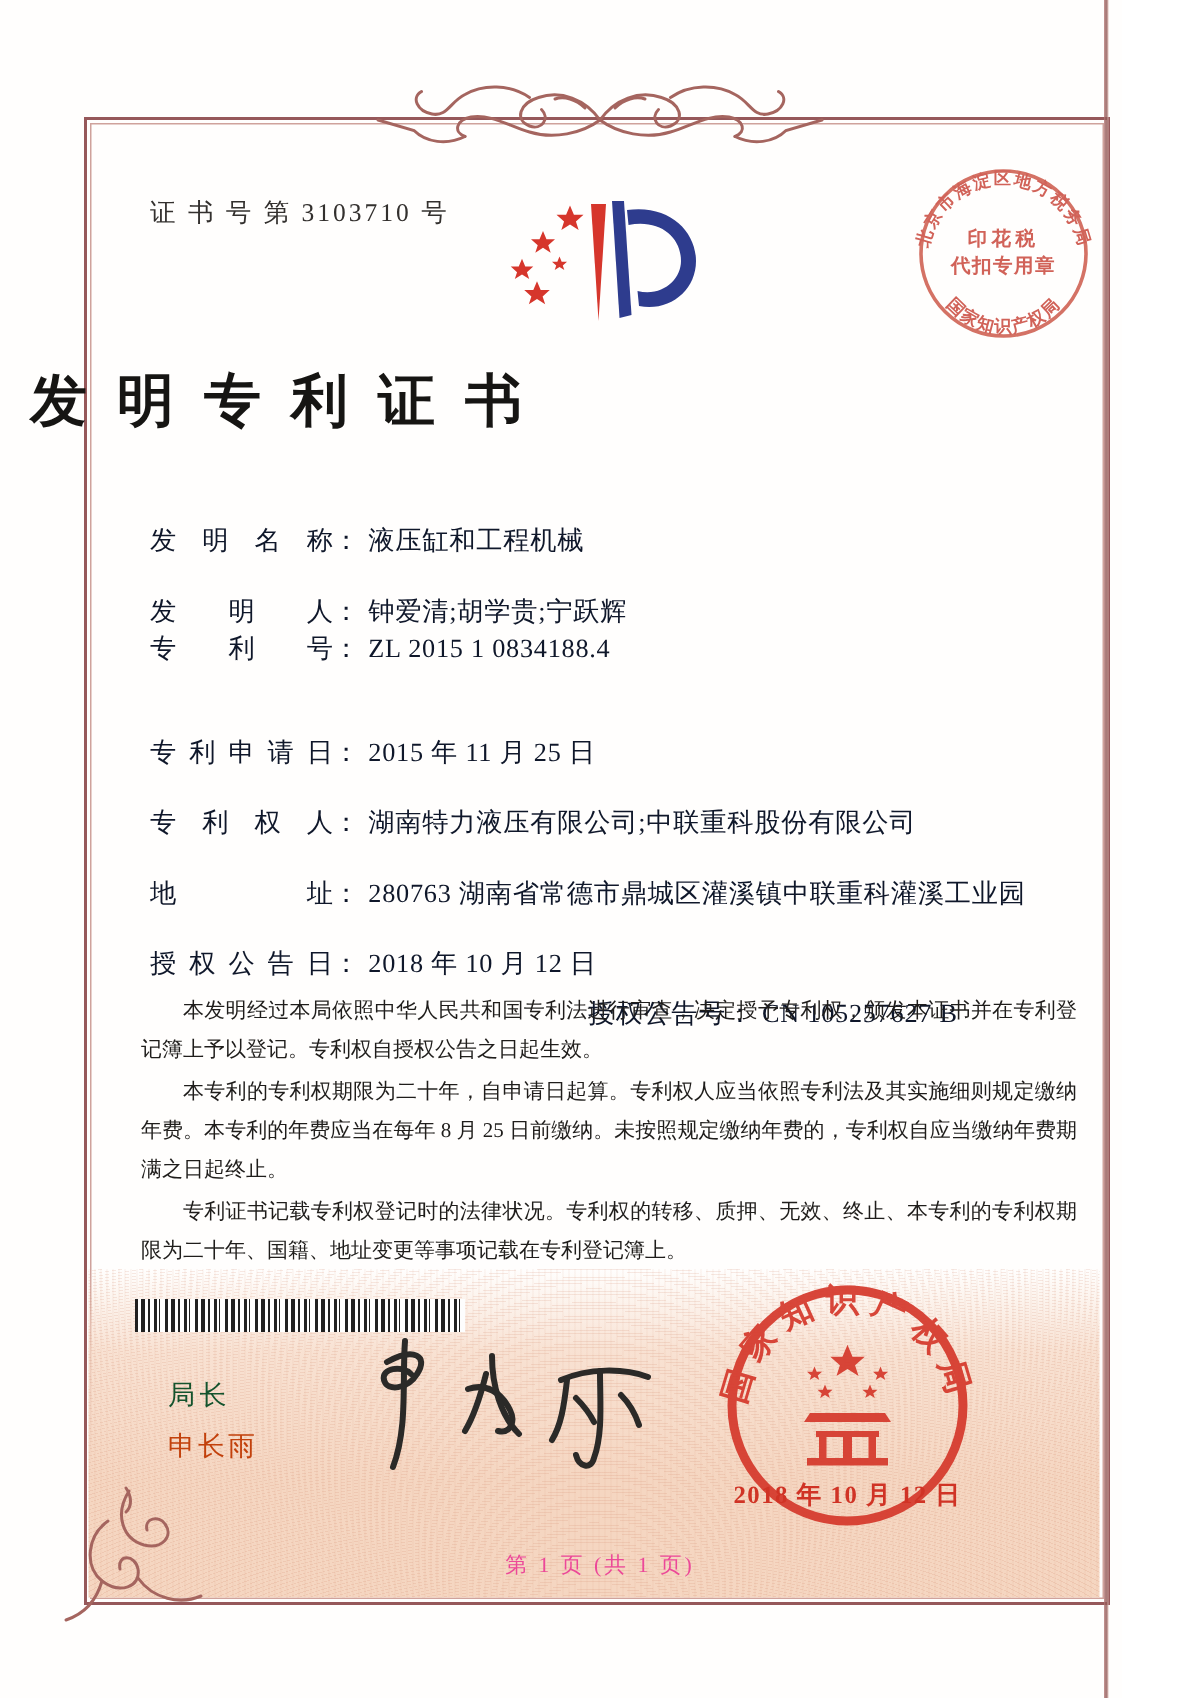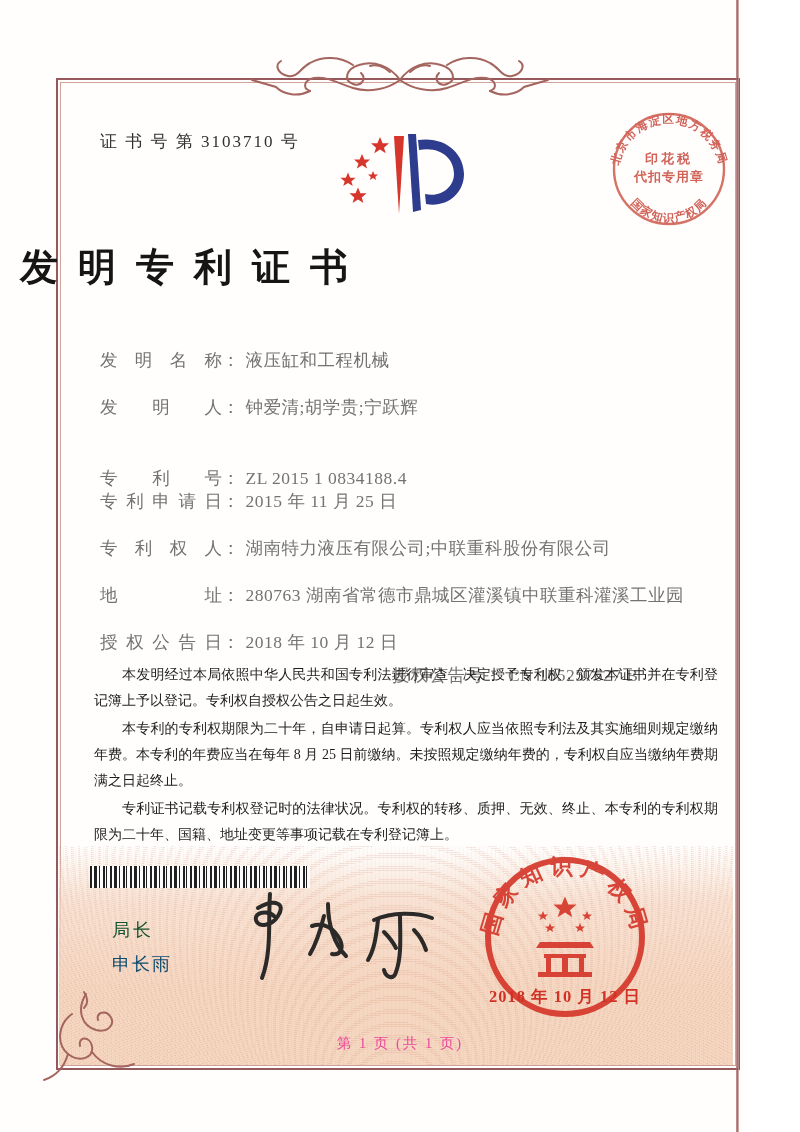--- a/index.html
+++ b/index.html
@@ -20,21 +20,21 @@
   .cert-no{position:absolute; left:100px; top:130px; font-size:17px;
     color:#33302e; letter-spacing:2px;}
   .logo{position:absolute; left:318px; top:132px; width:164px; height:108px;}
   .title{position:absolute; left:0; top:242px; width:800px; text-align:left;
     font-size:38px; font-weight:700; color:#161513; letter-spacing:20px;
     text-indent:20px;}
   
   .tax-seal{position:absolute; left:602px; top:102px; width:134px; height:134px; opacity:.85;}
   
   .field-row{position:absolute; left:100px; width:610px; font-size:17.5px;
-    color:#737373; white-space:nowrap;}
+    color:#0f172a; white-space:nowrap;}
   .flabel{display:inline-block; width:122px; text-align:justify; text-align-last:justify;
     vertical-align:bottom;}
   .fcolon{display:inline-block; margin-right:6px;}
   .fvalue{letter-spacing:.5px;}
   .pair2{position:absolute; left:292px; top:0;margin-top:33px;}
   
   .body-text{position:absolute; left:94px; top:662px; width:624px;
     font-size:14px; line-height:26px; color:#1f1d1b; text-align:justify;}
   .body-text p{margin:0 0 2px 0; text-indent:2em;}
   
@@ -49,21 +49,21 @@
   .barcode{position:absolute; left:90px; top:866px; width:220px; height:22px;
     background:repeating-linear-gradient(90deg,
       #202020 0 2px, #fdfdfd 2px 4px,
       #202020 4px 7px, #fdfdfd 7px 9px,
       #202020 9px 10px, #fdfdfd 10px 13px,
       #202020 13px 15px, #fdfdfd 15px 16px,
       #202020 16px 17px, #fdfdfd 17px 20px);}
   
   .sig-title{position:absolute; left:112px; top:918px; font-size:18px; color:#14532d;
     font-family:"Liberation Sans","DejaVu Sans",sans-serif; letter-spacing:3px;}
-  .sig-name{position:absolute; left:112px; top:952px; font-size:18px; color:#0c4a6e;
+  .sig-name{position:absolute; left:112px; top:952px; font-size:18px; color:#c2410c;
     font-family:"Liberation Sans","DejaVu Sans",sans-serif; letter-spacing:2px;}
   .signature{position:absolute; left:228px; top:886px; width:230px; height:100px;}
   
   .cnipa-seal{position:absolute; left:478px; top:850px; width:174px; height:174px; opacity:.92;}
   .seal-date{position:absolute; left:478px; top:986px; width:174px; text-align:center;
     font-size:16.5px; font-weight:700; color:#d03325; letter-spacing:1px;}
   
   .footer{position:absolute; left:0; top:1034px; width:800px; text-align:center;
     font-size:14.5px; color:#ec4899; letter-spacing:2px;}
 </style>
@@ -134,21 +134,21 @@
   </svg>
 
   <div class="title">发明专利证书</div>
 
   <div class="field-row" style="top:348px">
     <span class="flabel">发明名称</span><span class="fcolon">：</span><span class="fvalue">液压缸和工程机械</span>
   </div>
   <div class="field-row" style="top:395px">
     <span class="flabel">发明人</span><span class="fcolon">：</span><span class="fvalue">钟爱清;胡学贵;宁跃辉</span>
   </div>
-  <div class="field-row" style="top:466px">
+  <div class="field-row" style="top:420px">
     <span class="flabel">专利号</span><span class="fcolon">：</span><span class="fvalue">ZL 2015 1 0834188.4</span>
   </div>
   <div class="field-row" style="top:489px">
     <span class="flabel">专利申请日</span><span class="fcolon">：</span><span class="fvalue">2015 年 11 月 25 日</span>
   </div>
   <div class="field-row" style="top:536px">
     <span class="flabel">专利权人</span><span class="fcolon">：</span><span class="fvalue">湖南特力液压有限公司;中联重科股份有限公司</span>
   </div>
   <div class="field-row" style="top:583px">
     <span class="flabel">地址</span><span class="fcolon">：</span><span class="fvalue">280763 湖南省常德市鼎城区灌溪镇中联重科灌溪工业园</span>

